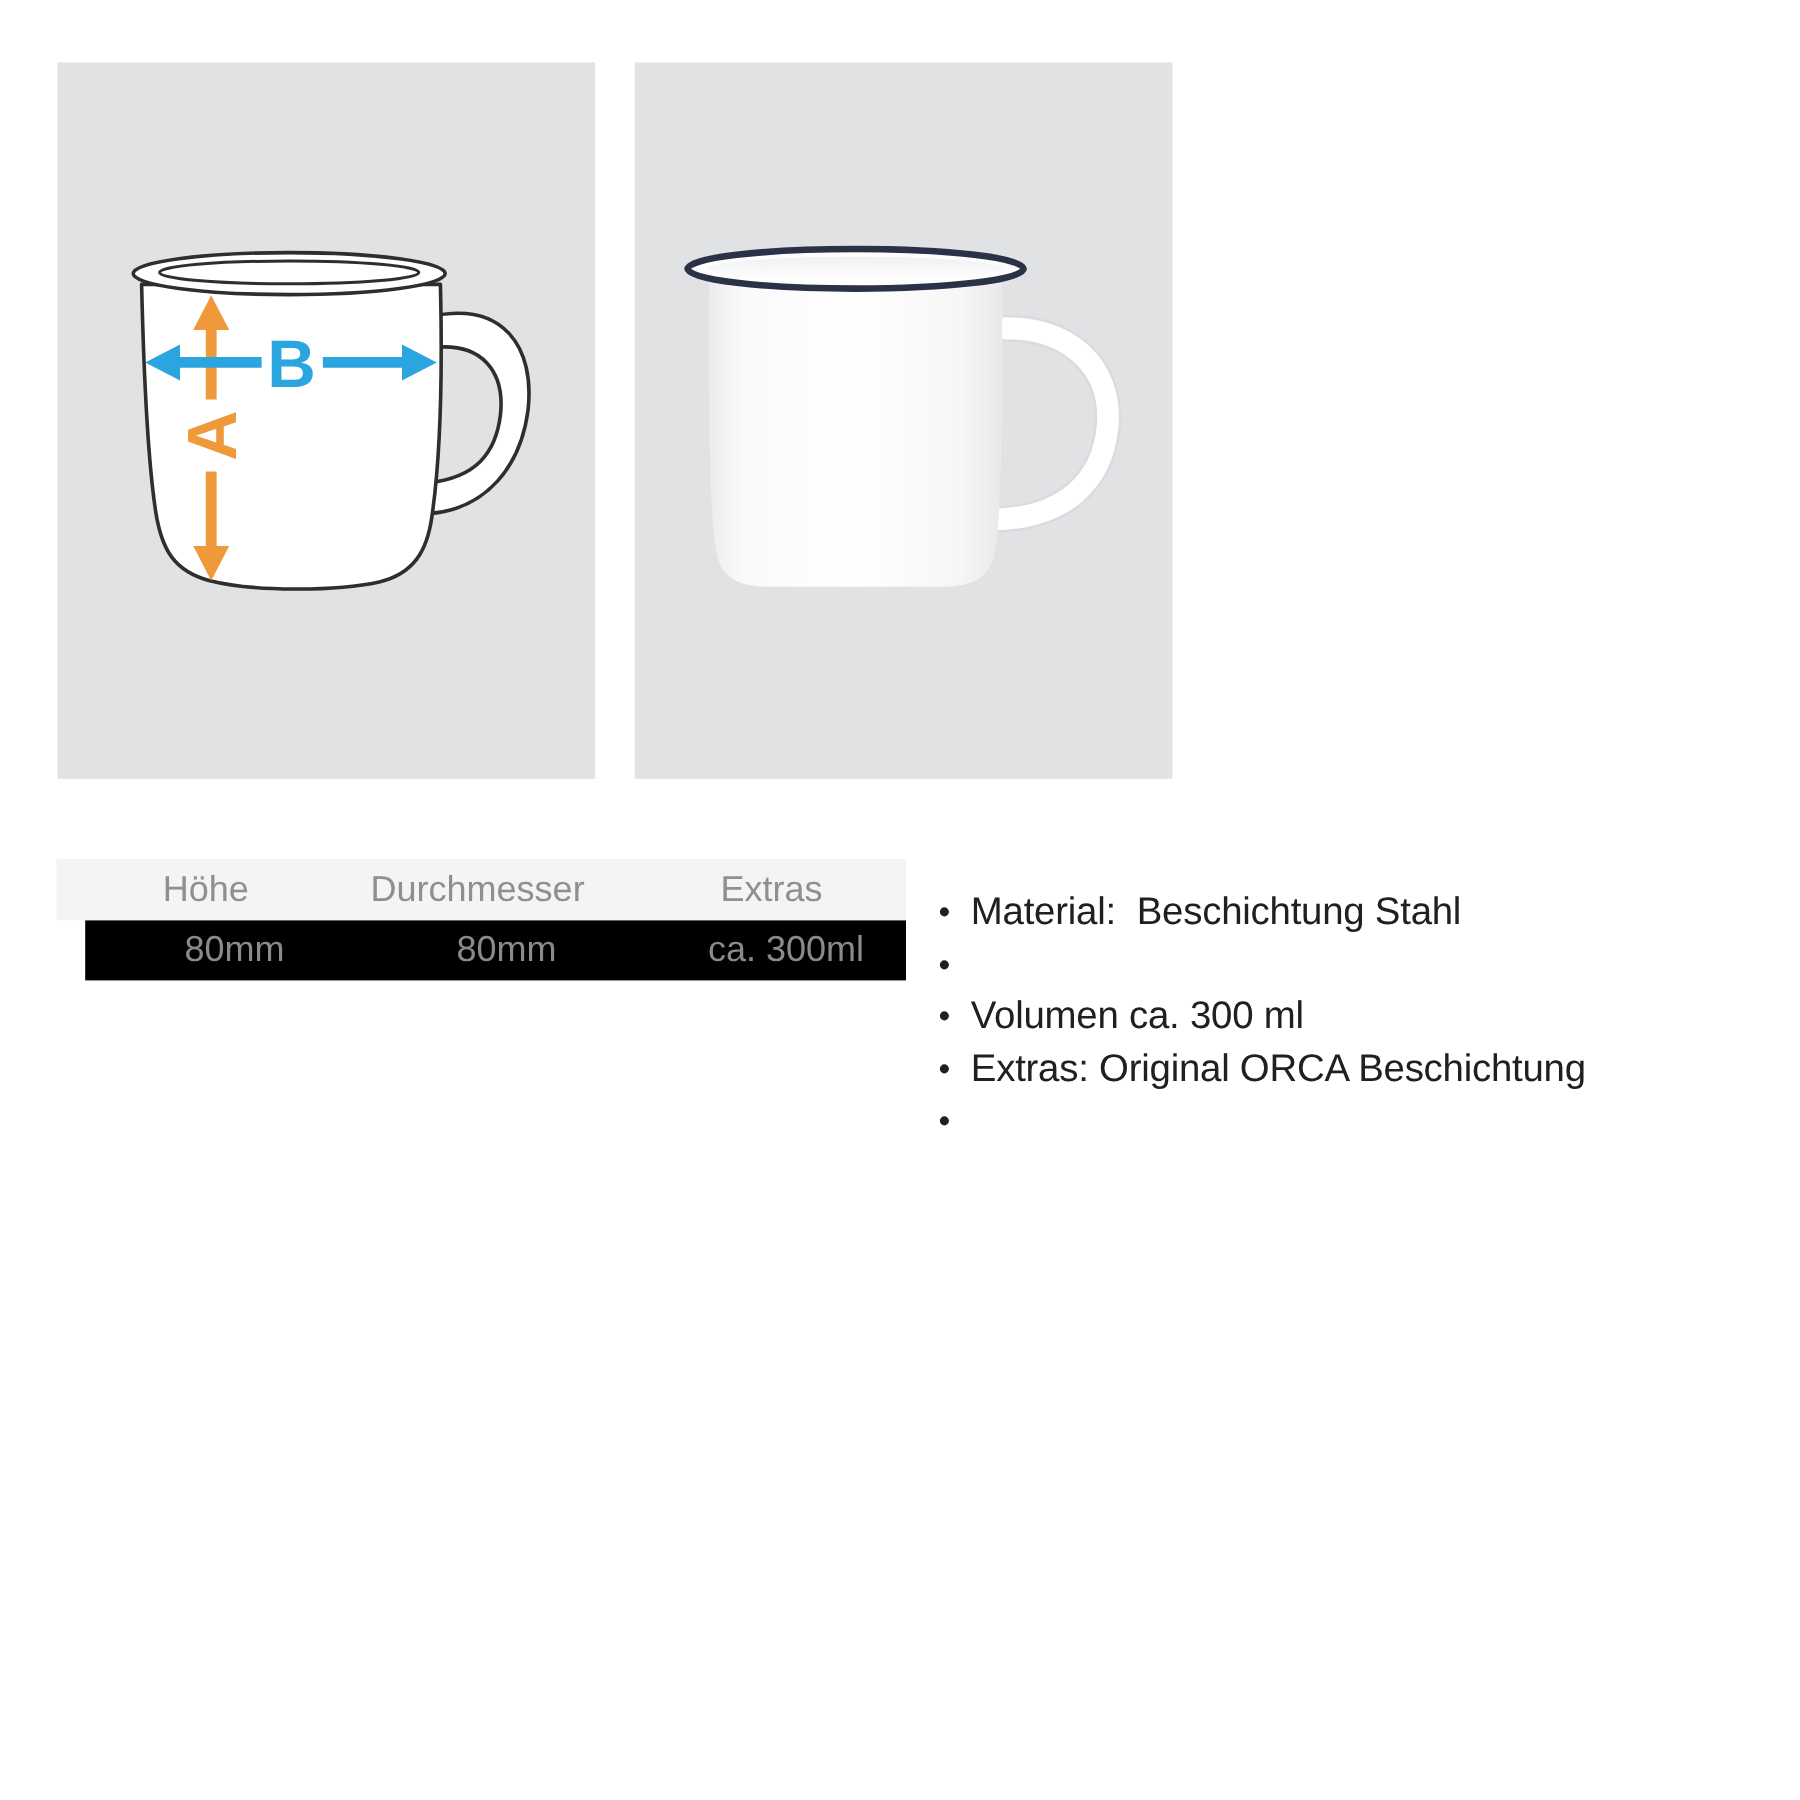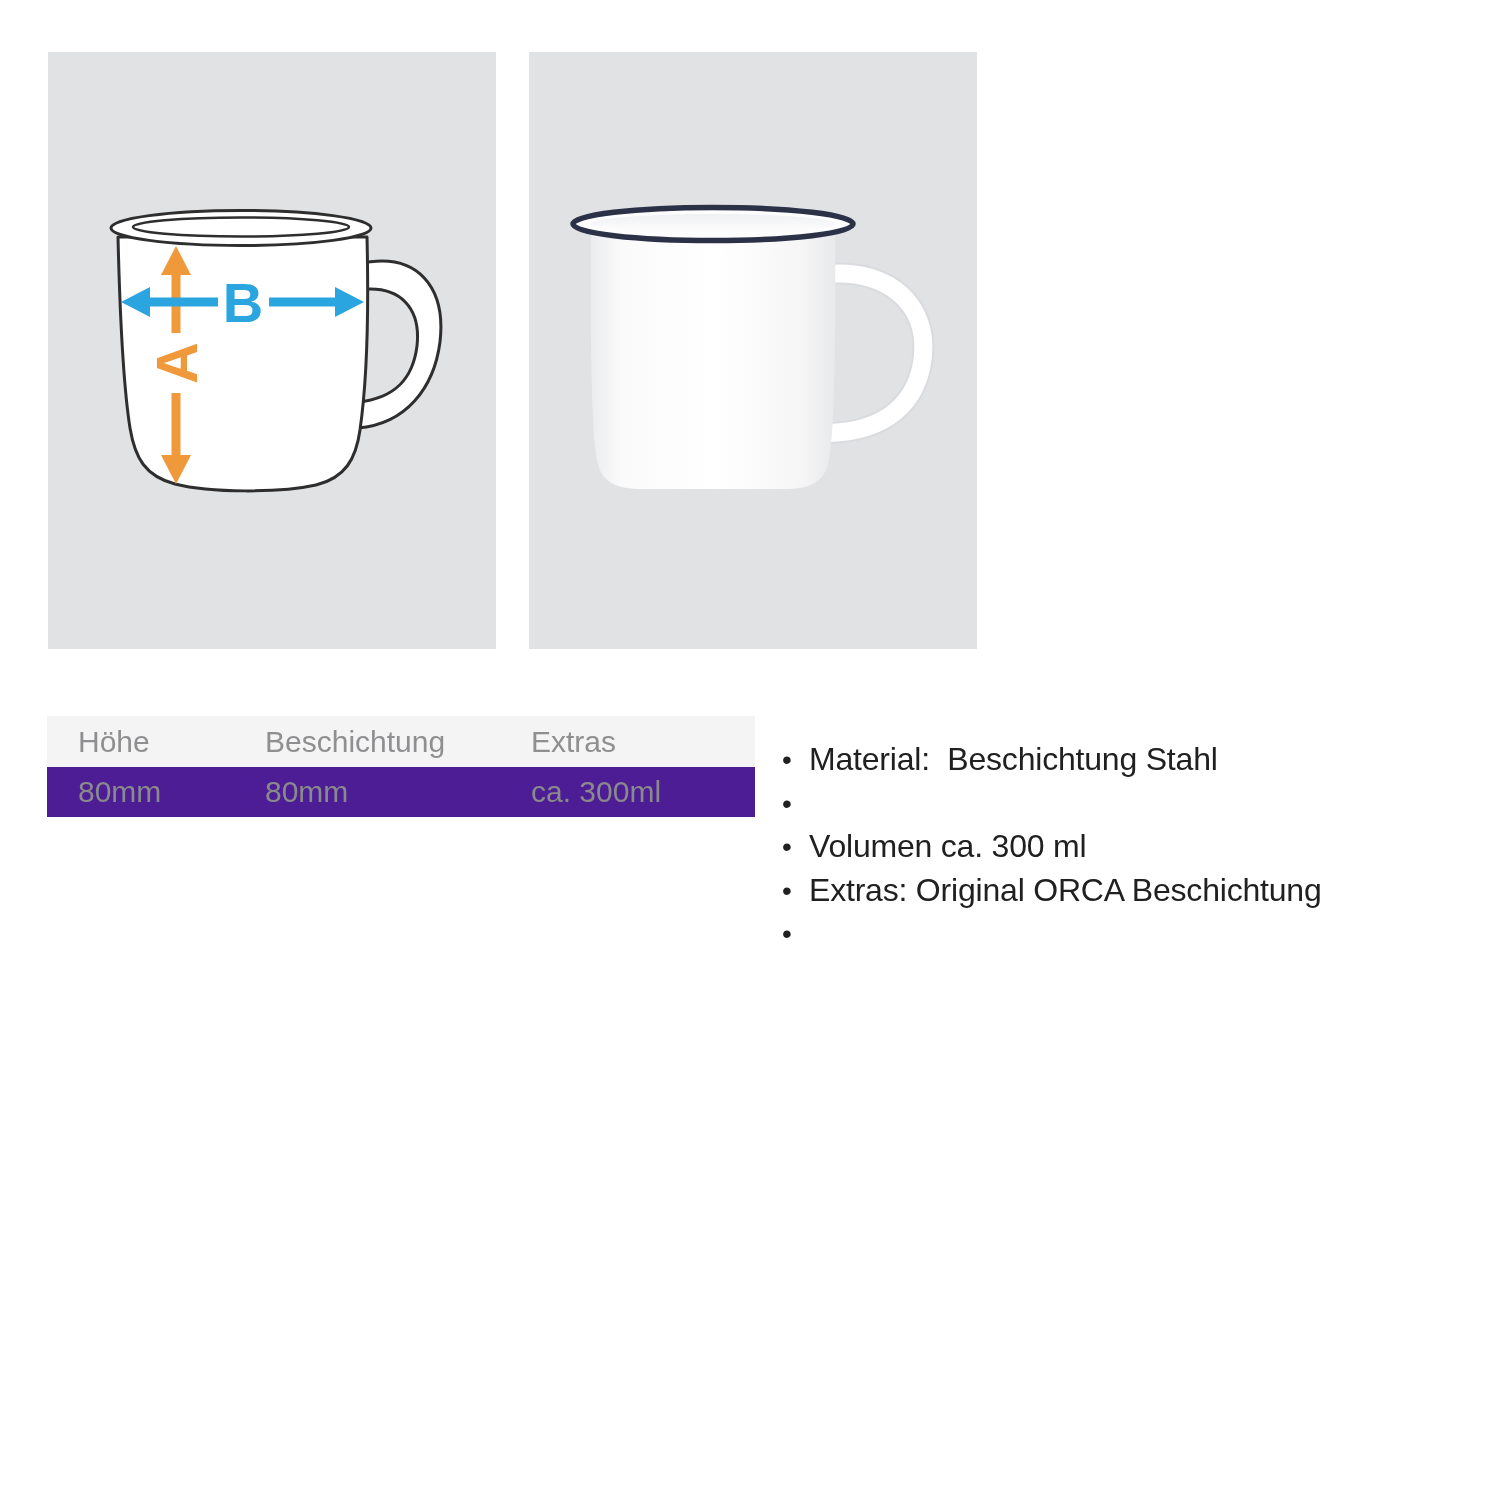--- a/index.html
+++ b/index.html
@@ -8,23 +8,23 @@
     font-family:"Liberation Sans", sans-serif;overflow:hidden;
   }
   .panel{position:absolute;top:52px;width:448px;height:597px;background:#e1e2e4;}
   .panel-left{left:48px;}
   .panel-right{left:529px;}
   .panel svg{position:absolute;left:0;top:0;width:100%;height:100%;display:block;}
 
   
   .size-table{position:absolute;left:47px;top:716px;width:708px;font-size:30px;}
   .trow{display:grid;grid-template-columns:187px 266px 1fr;align-items:center;
-        padding-left:31px;box-sizing:border-box;}
+        padding-left:31px;box-sizing:border-box;text-align:center;}
   .trow-head{background:#f4f4f4;color:#8f8e90;height:51px;}
-  .trow-vals{background:#4c1d95;color:#8a898b;height:50px;}
+  .trow-vals{background:#000000;color:#8a898b;height:50px;margin-left:24px;}
 
   
   .desc{position:absolute;left:782px;top:704px;width:714px;color:#202020;
         font-size:32px;line-height:43px;letter-spacing:-0.2px;}
   .desc .para div{white-space:pre-wrap;}
   .desc ul{list-style:none;margin:34px 0 0 0;padding:0;}
   .desc li{display:flex;line-height:43.5px;white-space:pre-wrap;}
   .desc li .dot{width:27px;flex:none;font-size:28px;}
 </style>
 </head>
@@ -81,21 +81,21 @@
       <path d="M 62 176 C 61 300, 63 384, 68 408 C 72 431, 88 437, 114 437 L 254 437 C 280 437, 296 431, 300 408 C 305 384, 307 300, 306 176 Z" fill="url(#bodyG)"></path>
 
       <ellipse cx="184" cy="172" rx="140" ry="16.5" fill="#fdfdfe" stroke-width="5.5" stroke="#2B3247"></ellipse>
       <ellipse cx="184" cy="172" rx="123" ry="10" fill="url(#openG)"></ellipse>
     </svg>
   </section>
 
   <div class="size-table">
     <div class="trow trow-head">
       <span>Höhe</span>
-      <span>Beschichtung</span>
+      <span>Durchmesser</span>
       <span>Extras</span>
     </div>
     <div class="trow trow-vals">
       <span>80mm</span>
       <span>80mm</span>
       <span>ca. 300ml</span>
     </div>
   </div>
 
   <div class="desc">

